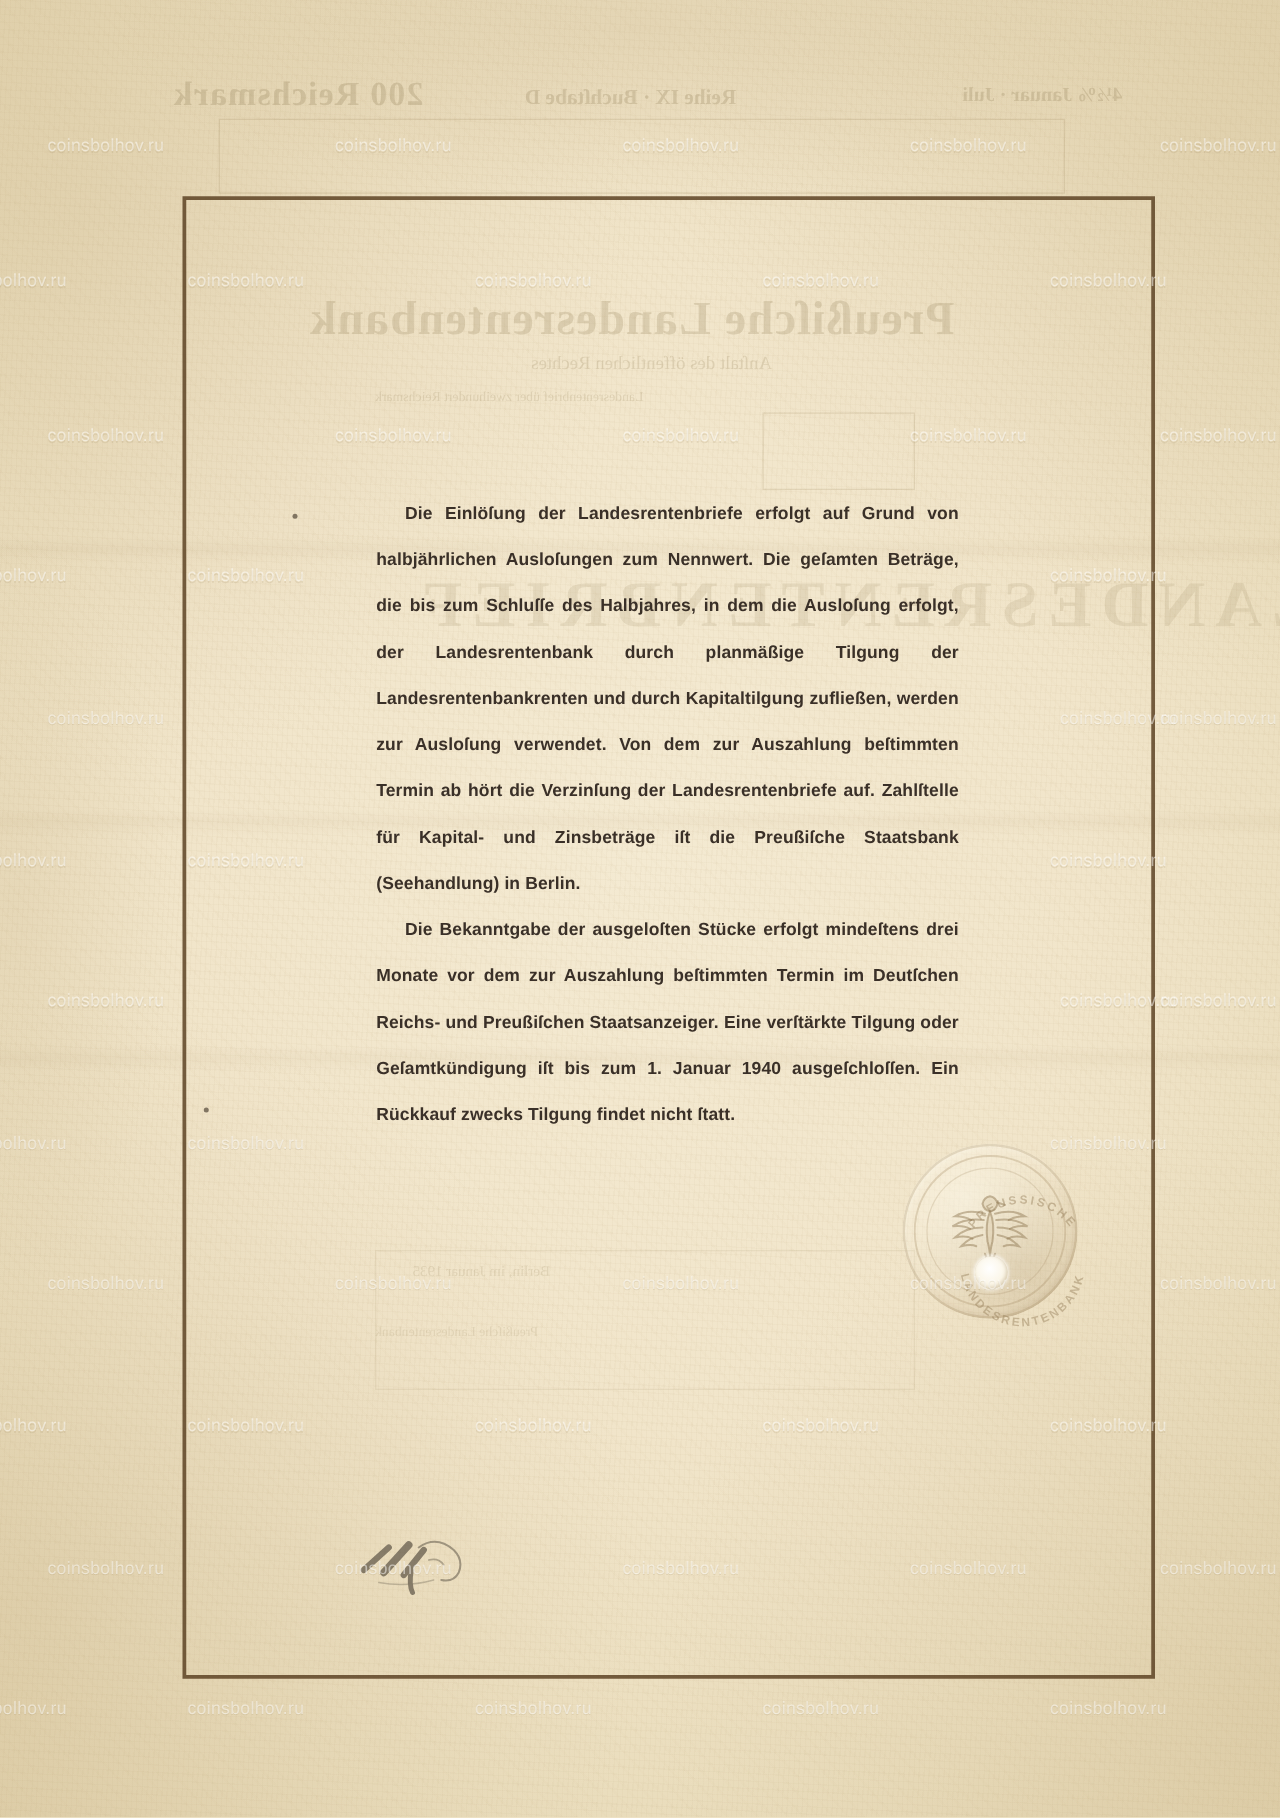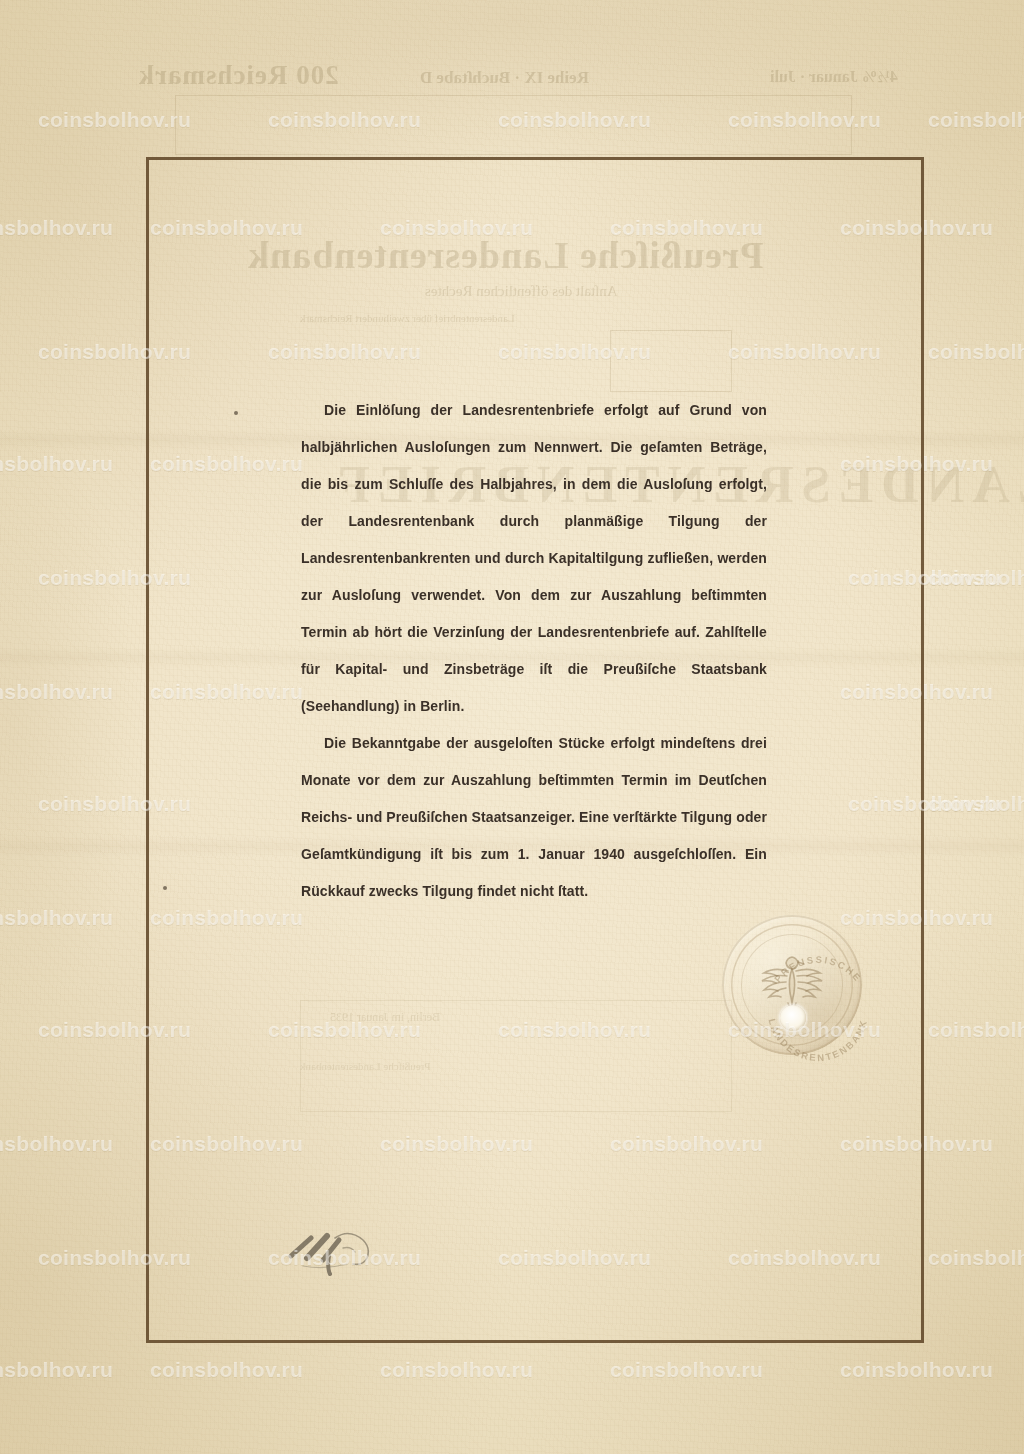--- a/index.html
+++ b/index.html
@@ -119,21 +119,21 @@
     box-shadow:0 0 3px 1px rgba(255,255,255,.8), inset -1px -1px 3px rgba(160,135,95,.3);
   }
 
   
   #inkmark{position:absolute;left:283px;top:1222px;width:110px;height:55px;opacity:.62;}
 
   
   .wm{
     position:absolute;pointer-events:none;
     font-family:"Liberation Sans",sans-serif;
-    font-size:21px;font-weight:bold;letter-spacing:.3px;
+    font-size:14px;font-weight:normal;letter-spacing:.3px;
     color:rgba(255,255,255,.50);
     text-shadow:0 1px 0 rgba(150,125,85,.14);
     white-space:nowrap;
     user-select:none;
   }
 </style>
 </head>
 <body>
 
 <div id="sheet">

